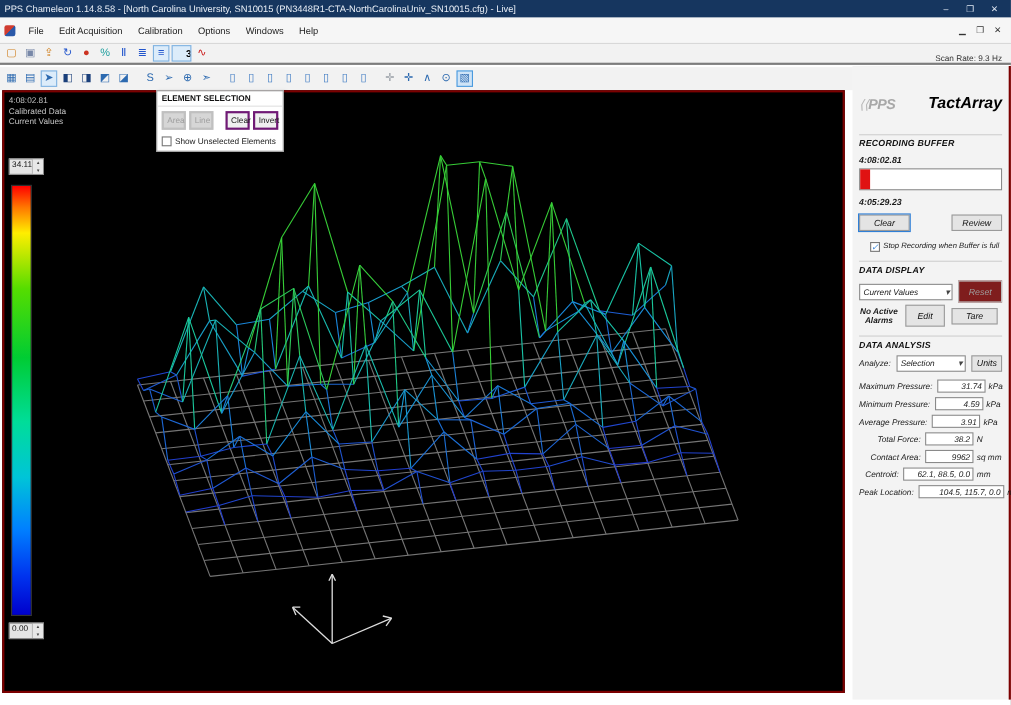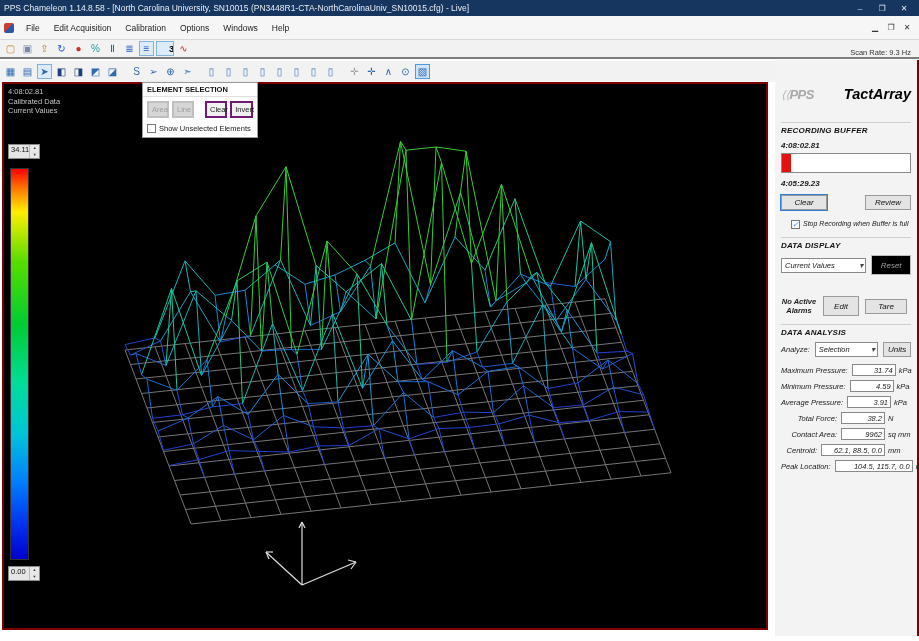--- a/index.html
+++ b/index.html
@@ -102,32 +102,32 @@
     padding-top:3px; margin-top:8px; letter-spacing:.2px; }
   .time { font-weight:bold; font-size:8px; margin-top:6px; }
   .buffer-bar { margin-top:3px; height:20px; background:#fff; border:1px solid #8a8a8a;
     position:relative; }
   .buffer-fill { position:absolute; left:0; top:0; bottom:0; background:#e01212; }
   .btn {
     display:inline-block; background:#e4e4e4; border:1px solid #9a9a9a;
     font-size:8px; text-align:center; padding:2px 4px; cursor:default; color:#111;
   }
   .btn.focus { outline:1.5px solid #2f7fd6; }
-  .btn.disabled { background:#000000; color:#9e9e9e; border-color:#bdbdbd; }
+  .btn.disabled { background:#7f1d1d; color:#9e9e9e; border-color:#bdbdbd; }
   .row-sb { display:flex; justify-content:space-between; margin-top:7px; }
   .check-row { display:flex; align-items:flex-start; gap:3px; margin-top:10px;
     font-size:7px; padding-left:10px; }
   .cb { width:9px; height:9px; background:#fff; border:1px solid #777; flex:none;
     font-size:8px; line-height:8px; text-align:center; color:#2f7fd6; }
   .cb.checked::after { content:"✓"; }
   .select { background:#fff; border:1px solid #8a8a8a; height:15px; display:flex;
     align-items:center; font-size:7.5px; padding-left:3px; position:relative; }
   .select::after { content:"▾"; position:absolute; right:2px; top:2px; font-size:8px; color:#444; }
   .dd-row { display:flex; align-items:center; margin-top:5px; gap:5px; }
-  .alarm-row { display:flex; align-items:center; gap:6px; margin-top:21px; }
+  .alarm-row { display:flex; align-items:center; gap:6px; margin-top:2px; }
   .alarm-text { width:36px; font-weight:bold; font-size:7.5px; text-align:center; line-height:9px; }
   .an-label { font-size:7.5px; }
   .stats { margin-top:7px; }
   .stat-row { display:flex; align-items:center; margin-top:4px; }
   .stat-label { flex:1; text-align:right; font-size:7.5px; padding-right:4px; white-space:nowrap; }
   .stat-box { width:44px; height:12px; background:#fff; border:1px solid #8a8a8a;
     font-size:7.5px; text-align:right; padding:1px 2px 0 0; flex:none; overflow:hidden; }
   .stat-box.w1 { width:64px; }
   .stat-box.w2 { width:78px; }
   .stat-unit { width:26px; font-size:7.5px; padding-left:3px; flex:none; }

